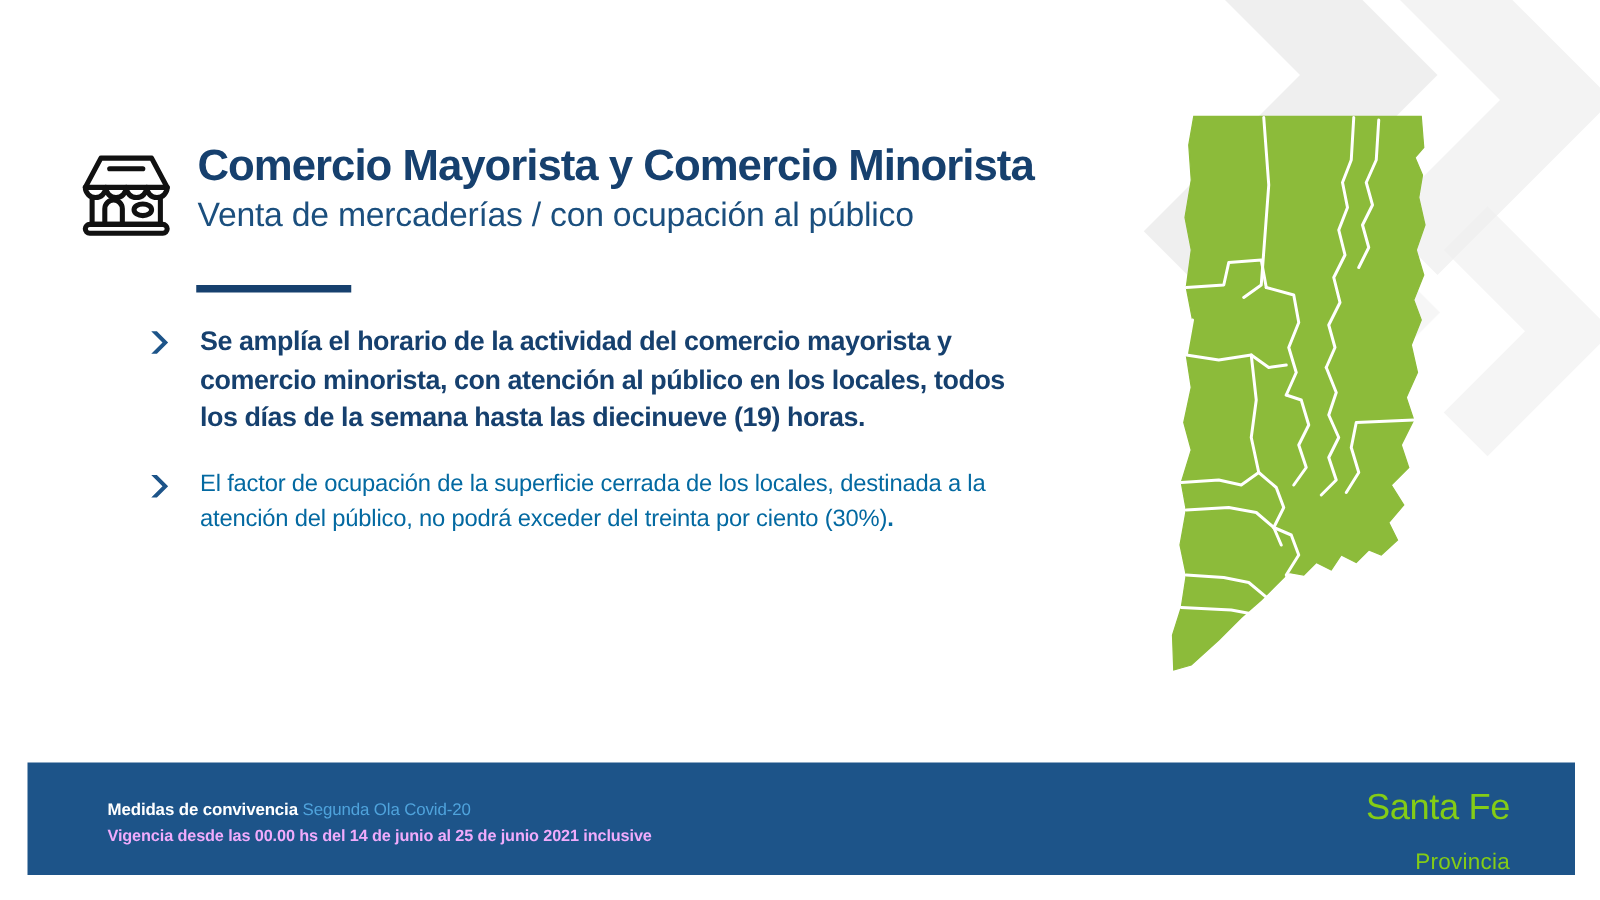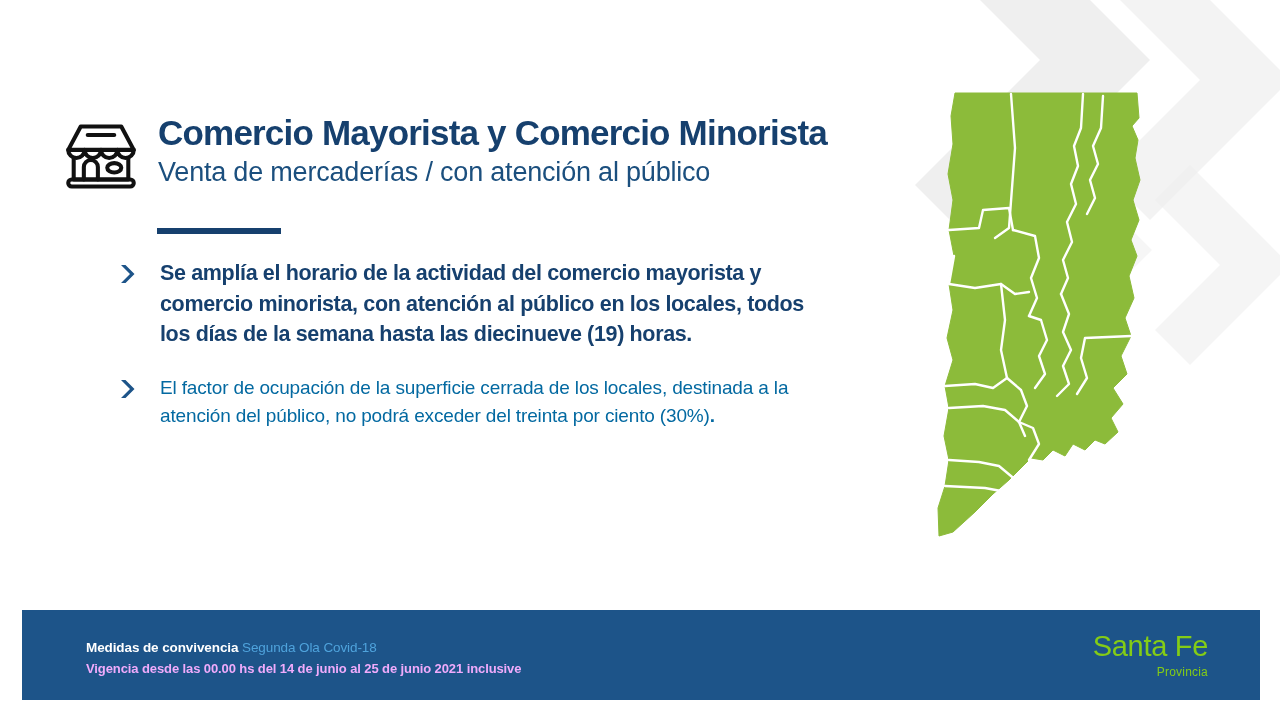--- a/index.html
+++ b/index.html
@@ -172,24 +172,24 @@
     text-align: right;
     color: #84cc16;
   }
   #brand-name {
     font-size: 29px;
     font-weight: normal;
     letter-spacing: -0.3px;
     line-height: 1;
   }
   #brand-sub {
-    font-size: 12px;
+    font-size: 18px;
     font-weight: normal;
     letter-spacing: 0.2px;
-    margin-top: 5px;
+    margin-top: 19px;
     line-height: 1;
   }
 </style>
 </head>
 <body>
 
 <svg id="watermark" viewBox="0 0 460 430" xmlns="http://www.w3.org/2000/svg">
   <g fill="#efefef">
     <path d="M150 -120 L330 60 L150 240 L95 185 L220 60 L95 -65 Z"></path>
     <path d="M330 -60 L470 80 L330 220 L285 175 L380 80 L285 -15 Z" opacity="0.75"></path>
@@ -215,21 +215,21 @@
           <path d="M28 84 V68 a9 9 0 0 1 18 0 V84"></path>
 
           <ellipse cx="67" cy="69" rx="9" ry="6"></ellipse>
 
           <rect x="8" y="84" width="84" height="9" rx="4.5"></rect>
         </g>
       </svg>
     </div>
     <div id="header-text">
       <div id="page-title">Comercio Mayorista y Comercio Minorista</div>
-      <div id="page-subtitle">Venta de mercaderías / con atención al público</div>
+      <div id="page-subtitle">Venta de mercaderías / con ocupación al público</div>
     </div>
   </div>
 
   <div id="title-rule"></div>
 
   <div id="bullets">
 
     <div class="bullet primary">
       <span class="bullet-icon">
         <svg viewBox="0 0 22 22" xmlns="http://www.w3.org/2000/svg">
@@ -297,21 +297,21 @@
           <path d="M10 398 L50 400 L82 406 L110 398"></path>
 
           <path d="M88 398 L108 400 L122 392 L130 376 L146 372"></path>
         </g>
       </g>
     </svg>
   </div>
 
   <div id="footer">
     <div id="footer-text">
-      <div id="footer-line1"><span class="strong">Medidas de convivencia</span> <span class="light">Segunda Ola Covid-18</span></div>
+      <div id="footer-line1"><span class="strong">Medidas de convivencia</span> <span class="light">Segunda Ola Covid-20</span></div>
       <div id="footer-line2">Vigencia desde las 00.00 hs del 14  de junio al 25 de junio 2021 inclusive</div>
     </div>
     <div id="brand">
       <div id="brand-name">Santa Fe</div>
       <div id="brand-sub">Provincia</div>
     </div>
   </div>
 
 </div>
 

